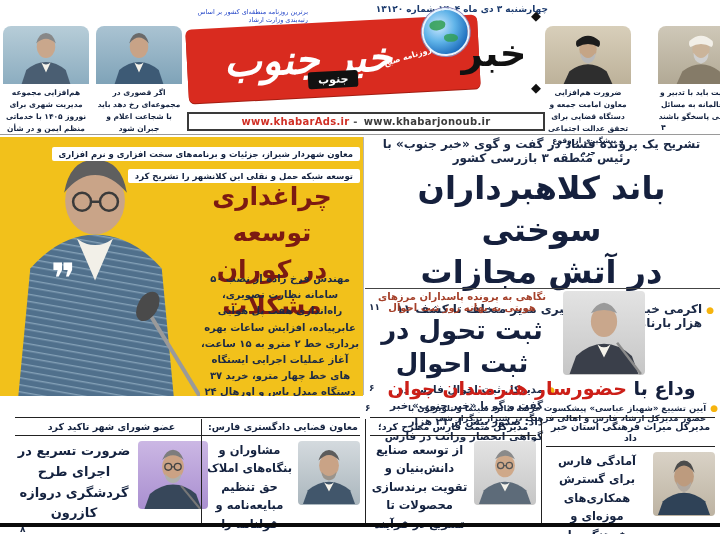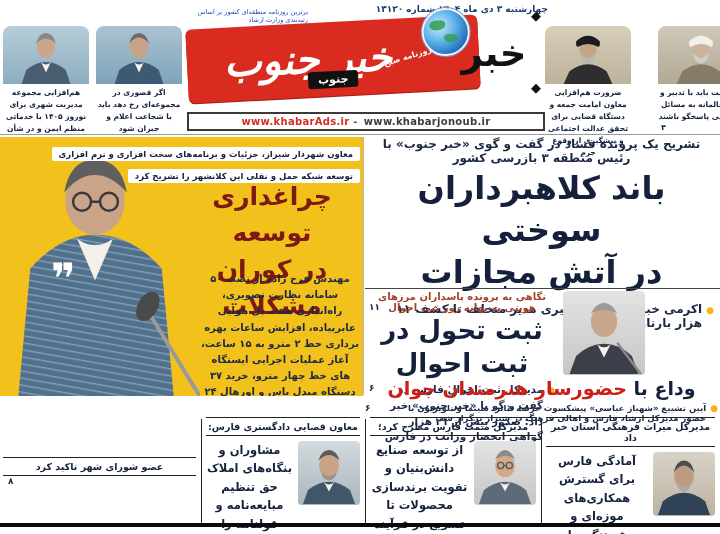--- a/index.html
+++ b/index.html
@@ -95,21 +95,21 @@
                   color:#1b2946;line-height:1.62;text-align:center;}
   .quote-icon{position:absolute;left:-150px;top:-26px;width:100%;text-align:left;}
   .quote-icon::before{content:"❞";color:#fff;font-size:42px;font-weight:900;}
   .feature .quote .inner{display:inline;}
   .vsep-feature{position:absolute;left:363px;top:137px;width:1px;height:258px;background:#b5b5b5;}
 
   
   .bottom{position:absolute;left:0;top:417px;width:720px;height:112px;}
   .bstory{position:absolute;top:0;}
   #bs-0{left:543px;width:175px;} #bs-1{left:367px;width:172px;}
-  #bs-2{left:203px;width:160px;} #bs-3{left:0px;width:199px;margin-top:40px;}
+  #bs-2{left:203px;width:160px;} #bs-3{left:12px;width:199px;}
   .bstory .kicker{font-size:9.5px;font-weight:bold;color:#14223f;text-align:center;
                   border-top:1.5px solid #222;border-bottom:1.5px solid #222;padding:3px 0;margin:0 3px;}
   .bstory .row{display:flex;gap:5px;padding:5px 3px 0 3px;align-items:flex-start;}
   .bstory .photo{flex:0 0 62px;width:62px;height:64px;border-radius:4px;overflow:hidden;position:relative;}
   .bstory .hl{flex:1;font-size:11.5px;font-weight:bold;color:#14223f;text-align:center;line-height:1.6;}
   #bs-3 .hl{font-size:13px;} #bs-3 .photo{flex:0 0 70px;width:70px;height:68px;}
   .bstory .pg{font-size:9px;font-weight:bold;color:#14223f;text-align:left;padding:0 8px;}
   .vsep{position:absolute;top:2px;height:106px;width:1px;background:#222;}
   .vs1{left:201px;} .vs2{left:365px;} .vs3{left:541px;}
   .bottom-rule{position:absolute;left:0;top:523px;width:720px;height:4px;background:#0a0a0a;}
@@ -327,20 +327,37 @@
             <path d="M42 65 L50 80 L58 65 Q50 72 42 65 Z" fill="#f4f2ea"></path>
           </svg>
         </div>
         <div class="hl">مشاوران و بنگاه‌های املاک حق تنظیم مبایعه‌نامه و قولنامه را ندارند</div>
       </div>
 
     </div>
 
     <div class="bstory" id="bs-3">
       <div class="kicker">عضو شورای شهر تاکید کرد</div>
+      <div class="row">
+        <div class="photo ph-purple">
+          <svg class="person" viewBox="0 0 100 100">
+            <ellipse cx="50" cy="38" rx="16" ry="19" fill="#cba284"></ellipse>
+            <path d="M34 28 Q40 13 50 13 Q60 13 66 28 Q58 21 50 21 Q42 21 34 28 Z" fill="#7d7d7d"></path>
+            <g stroke="#444" stroke-width="2" fill="none">
+              <circle cx="43" cy="38" r="5"></circle>
+                <circle cx="57" cy="38" r="5"></circle>
+                <line x1="48" y1="38" x2="52" y2="38"></line>
+            </g>
+            <path d="M38 48 Q50 62 62 48 Q62 60 50 62 Q38 60 38 48 Z" fill="#aeb0ad"></path>
+            <path d="M8 100 L16 78 Q32 64 50 64 Q68 64 84 78 L92 100 Z" fill="#37475a"></path>
+            <line x1="90" y1="100" x2="62" y2="66" stroke="#777" stroke-width="3"></line>
+          </svg>
+        </div>
+        <div class="hl">ضرورت تسریع در اجرای طرح گردشگری دروازه کازرون</div>
+      </div>
       <div class="pg">۸</div>
     </div>
 
     <div class="vsep vs1"></div>
     <div class="vsep vs2"></div>
     <div class="vsep vs3"></div>
   </div>
 
   <div class="bottom-rule"></div>
 </div>

